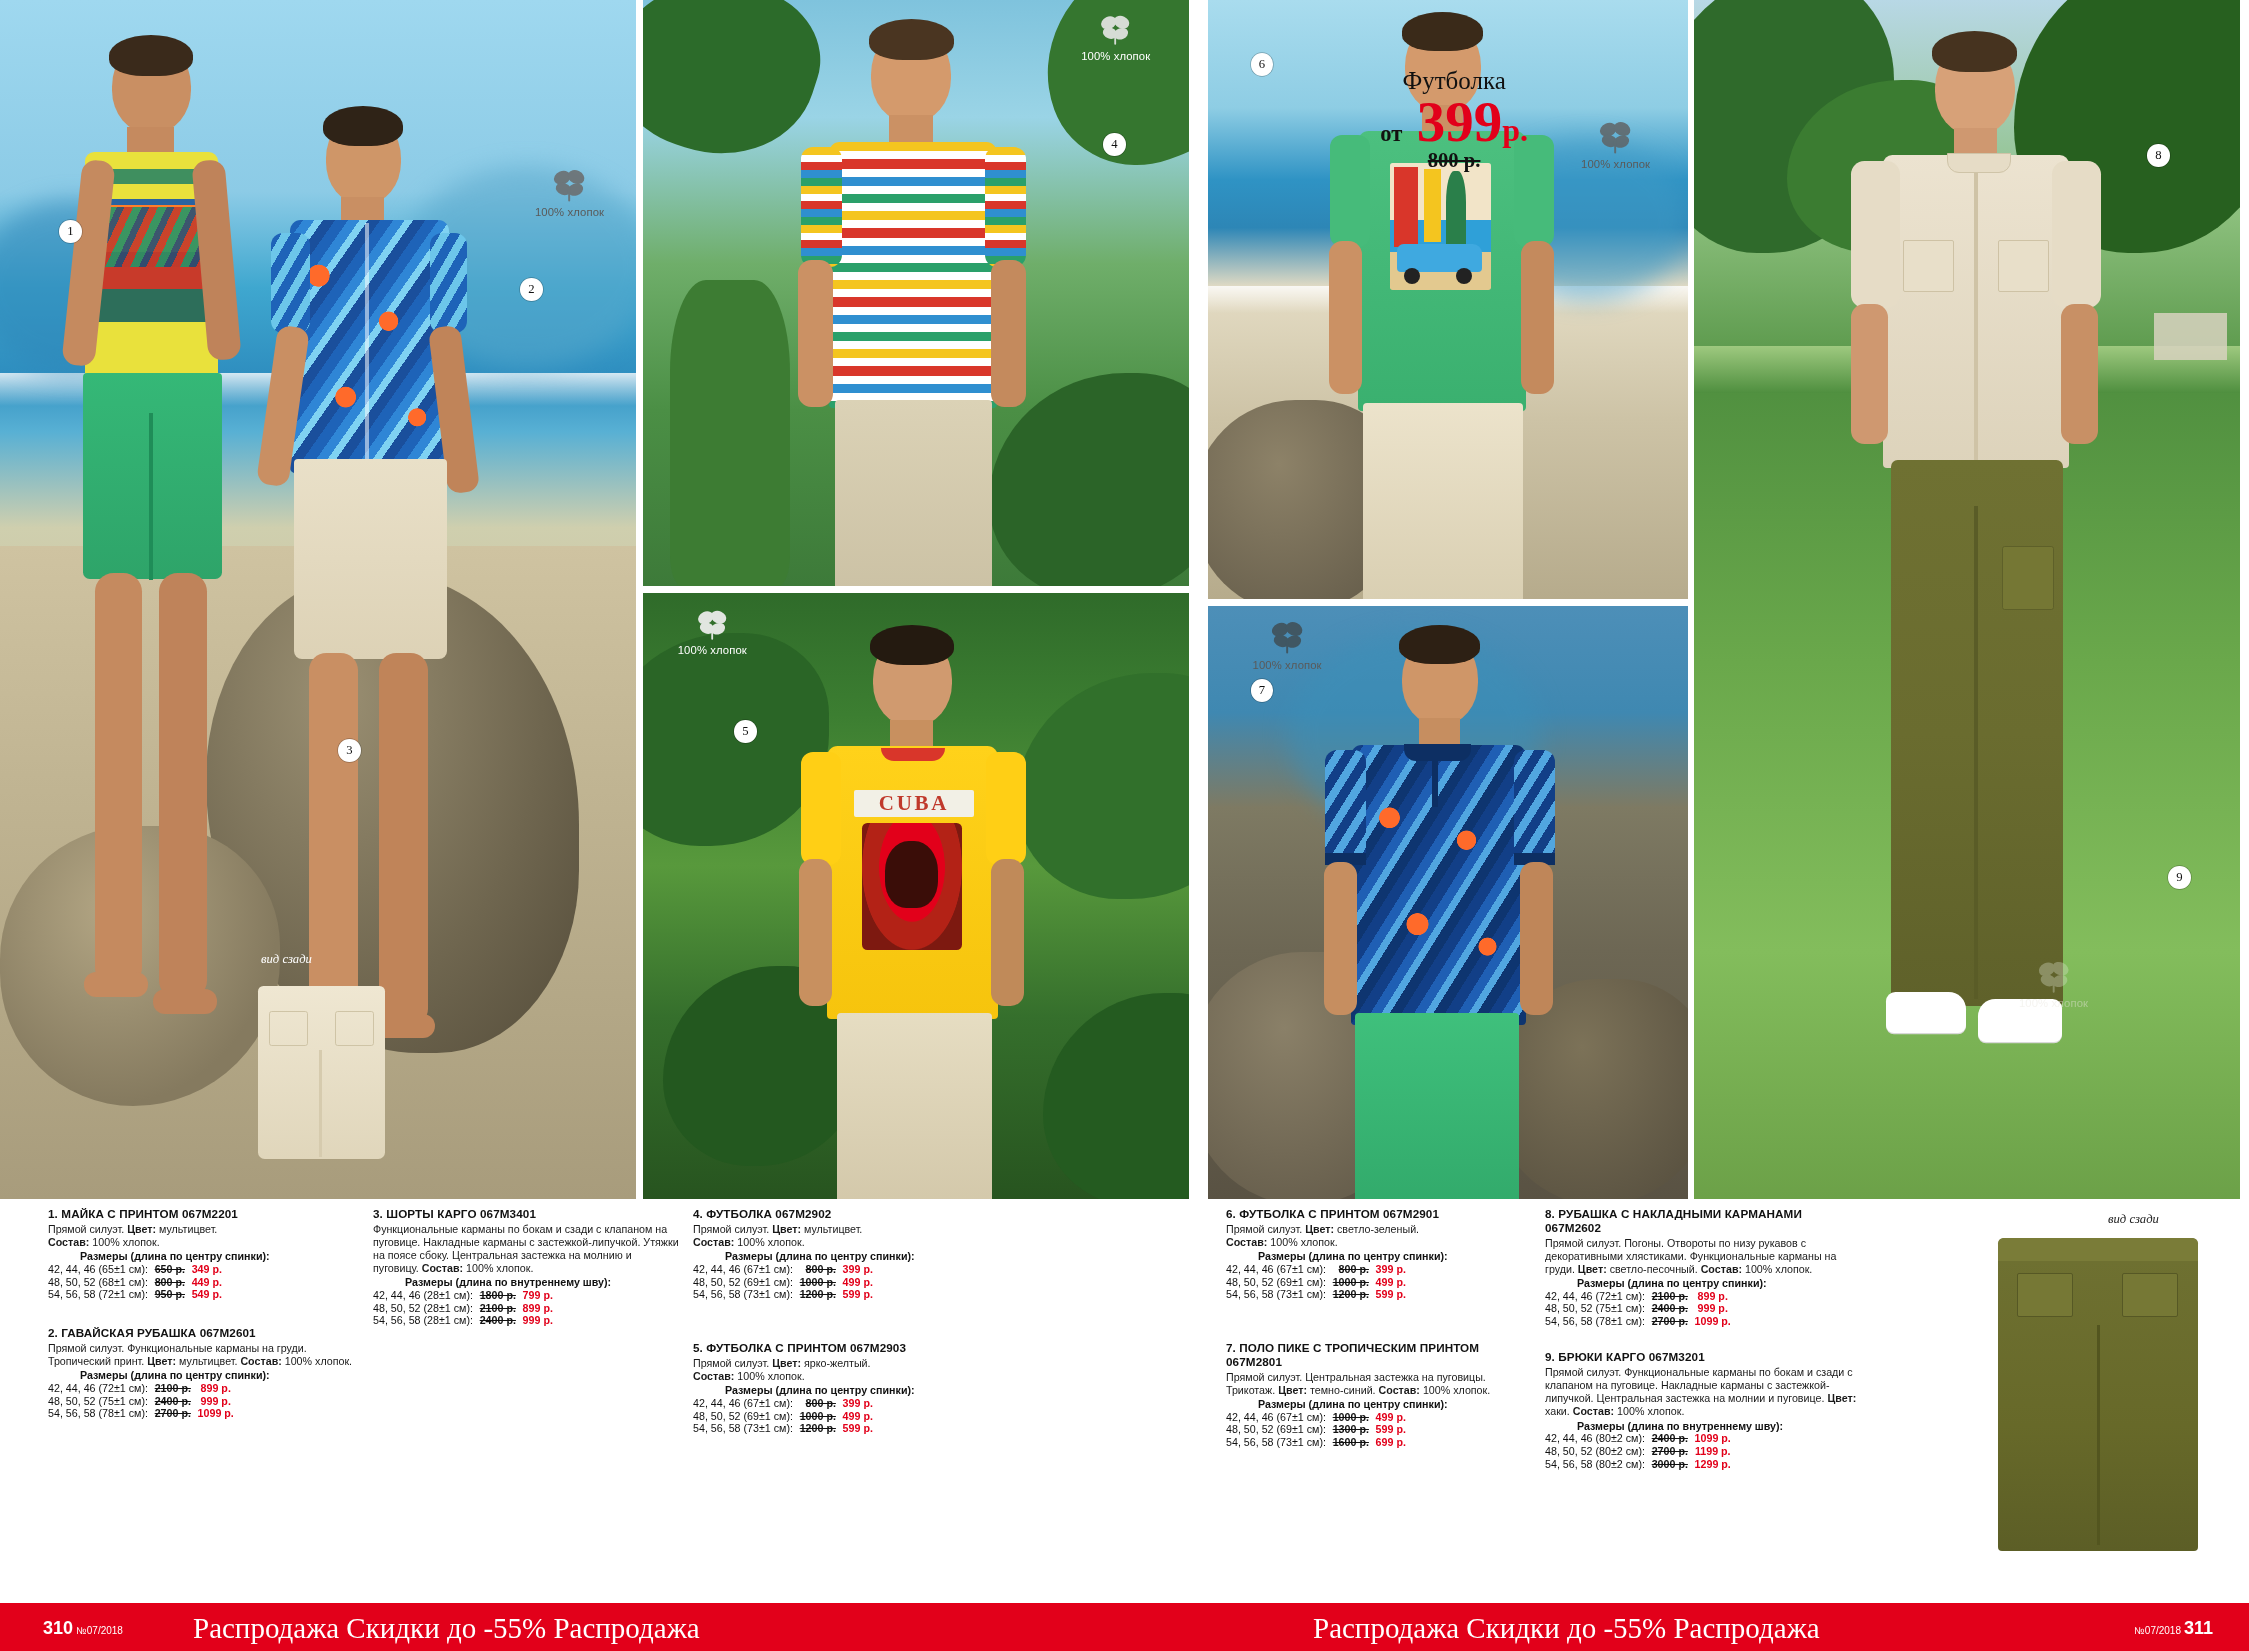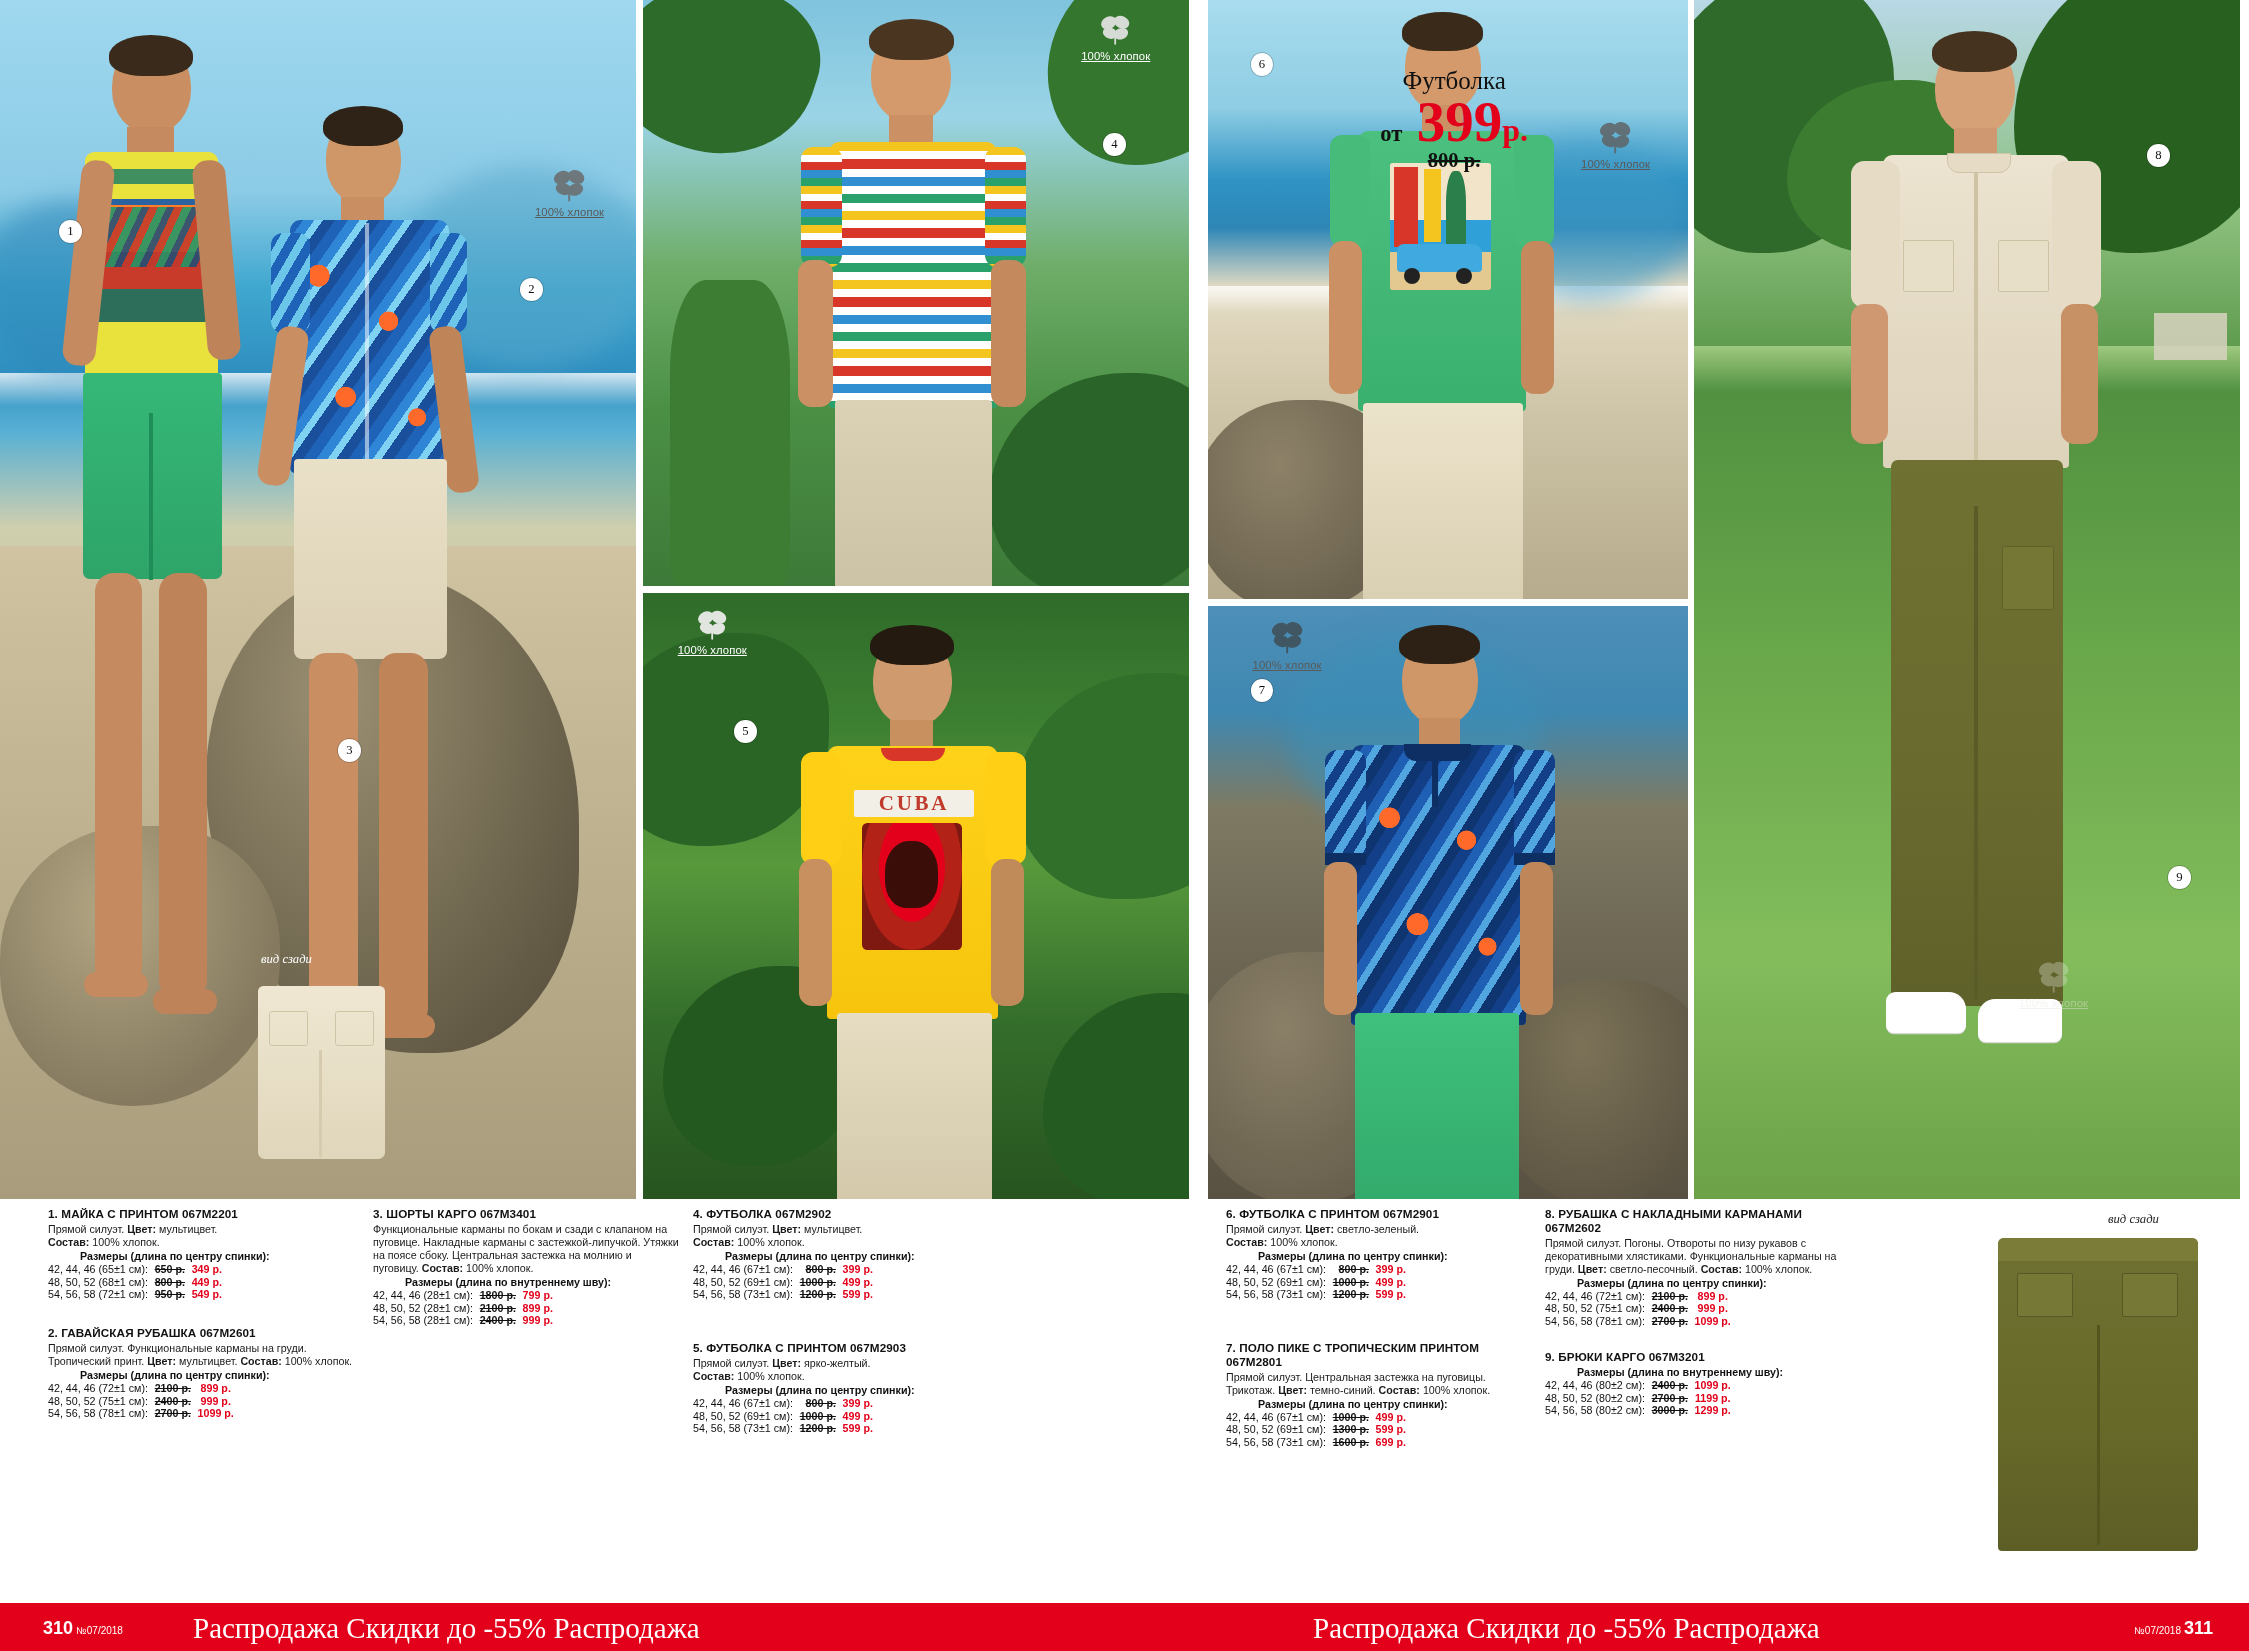--- a/index.html
+++ b/index.html
@@ -50,21 +50,21 @@
 
   
   .callout {
     position:absolute; width:22.6px; height:22.6px; border-radius:50%;
     background:#ffffff; color:#111; font-size:12.7px; line-height:22.6px;
     text-align:center; font-family:"Liberation Serif", serif;
     box-shadow: 0 0 0 0.7px rgba(0,0,0,.25);
     z-index: 20;
   }
   
-  .cotton { position:absolute; z-index:20; text-align:center; color:#5a5a5a;text-decoration:underline; }
+  .cotton { position:absolute; z-index:20; text-align:center; color:#5a5a5a; }
   .cotton .lbl { font-size:11.3px; letter-spacing:0.1px; white-space:nowrap; margin-top:1.3px; }
   .cotton.light { color:#ffffff; }
   .cotton.faint { opacity:.45; color:#e9e6de; }
 
   
   .pricebox { position:absolute; z-index:25; text-align:center; color:#111; }
   .pricebox .t1 { font-size:25px; font-family:"Liberation Serif", serif; }
   .pricebox .big { font-size:57px; color:#e2001a; font-weight:bold; font-family:"Liberation Serif", serif; line-height:.95; }
   .pricebox .big .cur { font-size:32px; }
   .pricebox .old { font-size:20.6px; text-decoration: line-through; font-weight:bold; font-family:"Liberation Serif", serif; }
@@ -644,20 +644,21 @@
             <tr>
                   <td class="sz">54, 56, 58 (78±1 см):</td>
                   <td class="old">2700 р.</td>
                   <td class="new">1099 р.</td>
                 </tr>
           </tbody>
             </table>
         </div>
         <div class="item" style="margin-top:22.6px;">
           <h3>9. БРЮКИ КАРГО 067М3201</h3>
+          <p class="desc">Прямой силуэт. Функциональные карманы по бокам и сзади с клапаном на пуговице. Накладные карманы с застежкой-липучкой. Центральная застежка на молнии и пуговице. <b>Цвет:</b> хаки. <b>Состав:</b> 100% хлопок.</p>
           <div class="sizes-head">Размеры (длина по внутреннему шву):</div>
           <table class="pr">
             <tbody>
                 <tr>
                   <td class="sz">42, 44, 46 (80±2 см):</td>
                   <td class="old">2400 р.</td>
                   <td class="new">1099 р.</td>
                 </tr>
             <tr>
                   <td class="sz">48, 50, 52 (80±2 см):</td>

